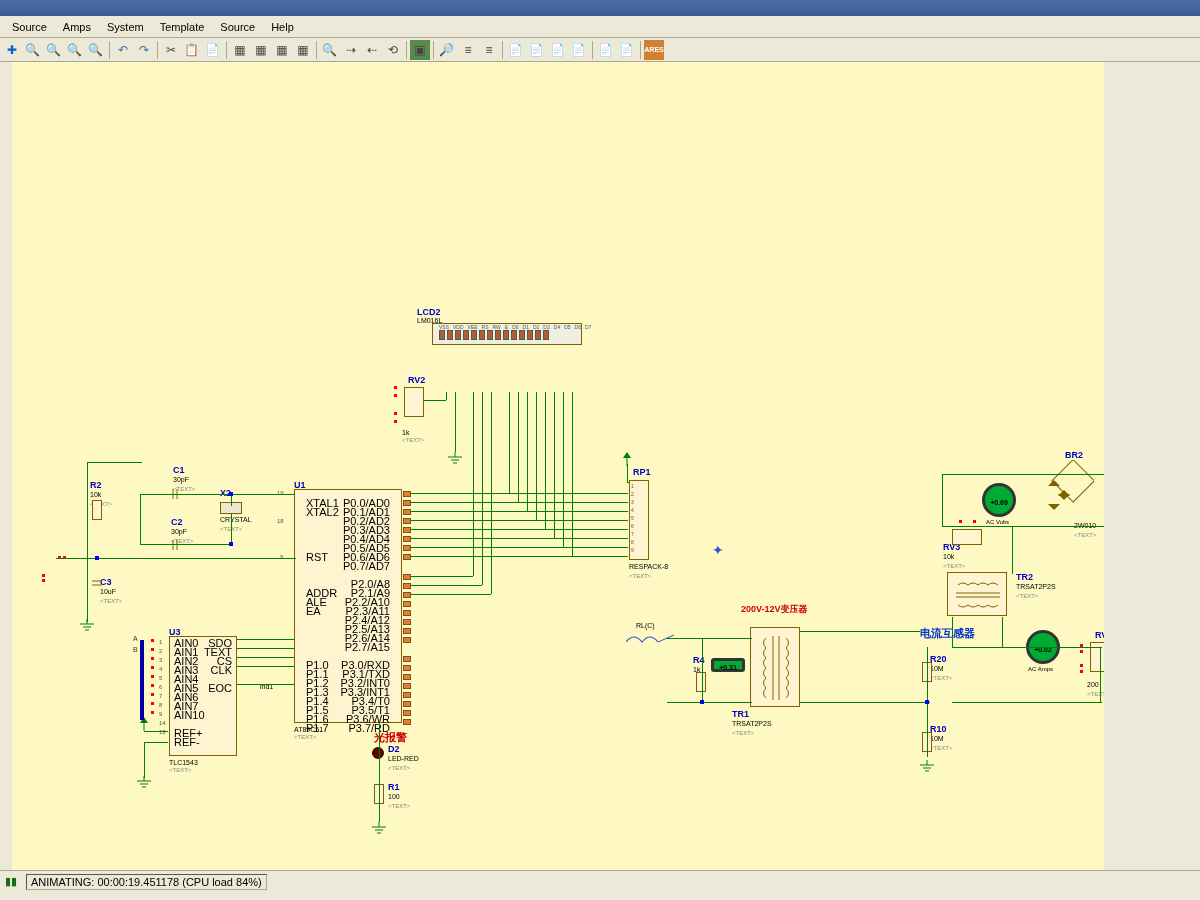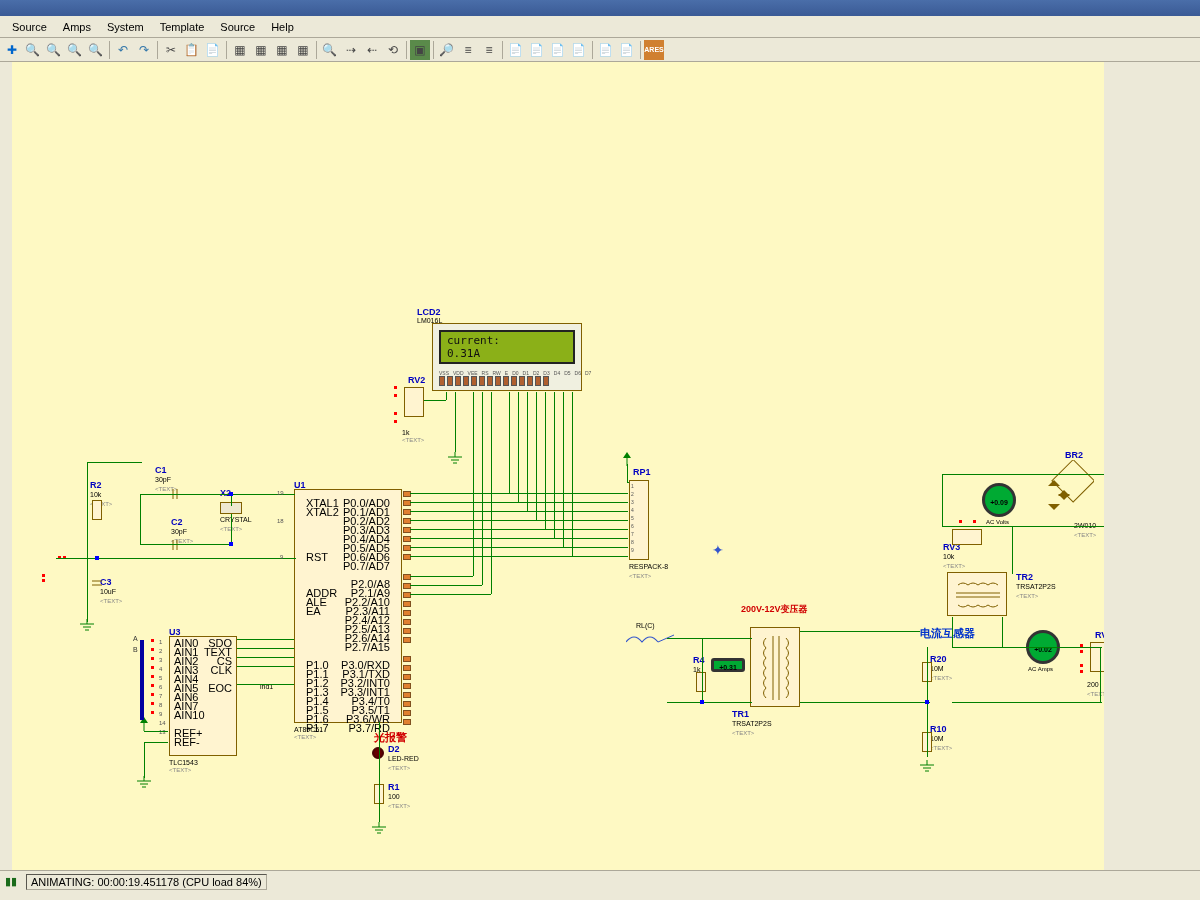--- a/index.html
+++ b/index.html
@@ -115,24 +115,20 @@
 </div>
 
 <div class="canvas">
   <div class="canvas-inner">
 
     <div class="comp" style="left:405px; top:225px;">
       <div class="label">LCD2</div>
       <div class="sublabel">LM016L</div>
     </div>
     <div class="lcd-box" style="left:420px; top:241px; width:150px;">
-      <div class="lcd-screen">
-        <div>current:</div>
-        <div>  0.31A</div>
-      </div>
       <div style="display:flex; gap:4px; padding:0 6px; font-size:5px; color:#555;">
         <span>VSS</span>
           <span>VDD</span>
           <span>VEE</span>
           <span>RS</span>
           <span>RW</span>
           <span>E</span>
           <span>D0</span>
           <span>D1</span>
           <span>D2</span>
@@ -368,21 +364,21 @@
         <div>5</div>
         <div>6</div>
         <div>7</div>
         <div>8</div>
         <div>9</div>
         <div></div>
         <div>14</div>
         <div>13</div>
     </div>
 
-    <div class="comp" style="left:143px; top:383px;"><span class="label">C1</span><br><span class="sublabel">30pF</span><br><span class="textexp">&lt;TEXT&gt;</span></div>
+    <div class="comp" style="left:161px; top:383px;"><span class="label">C1</span><br><span class="sublabel">30pF</span><br><span class="textexp">&lt;TEXT&gt;</span></div>
     <svg style="position:absolute;left:155px;top:407px;" width="16" height="10">
         <line x1="6" y1="0" x2="6" y2="10" stroke="#806000"></line>
         <line x1="10" y1="0" x2="10" y2="10" stroke="#806000"></line>
       </svg>
     <div class="comp" style="left:159px; top:435px;"><span class="label">C2</span><br><span class="sublabel">30pF</span><br><span class="textexp">&lt;TEXT&gt;</span></div>
     <svg style="position:absolute;left:155px;top:458px;" width="16" height="10">
         <line x1="6" y1="0" x2="6" y2="10" stroke="#806000"></line>
         <line x1="10" y1="0" x2="10" y2="10" stroke="#806000"></line>
       </svg>
     <div class="xtal" style="left:208px; top:420px;"></div>

